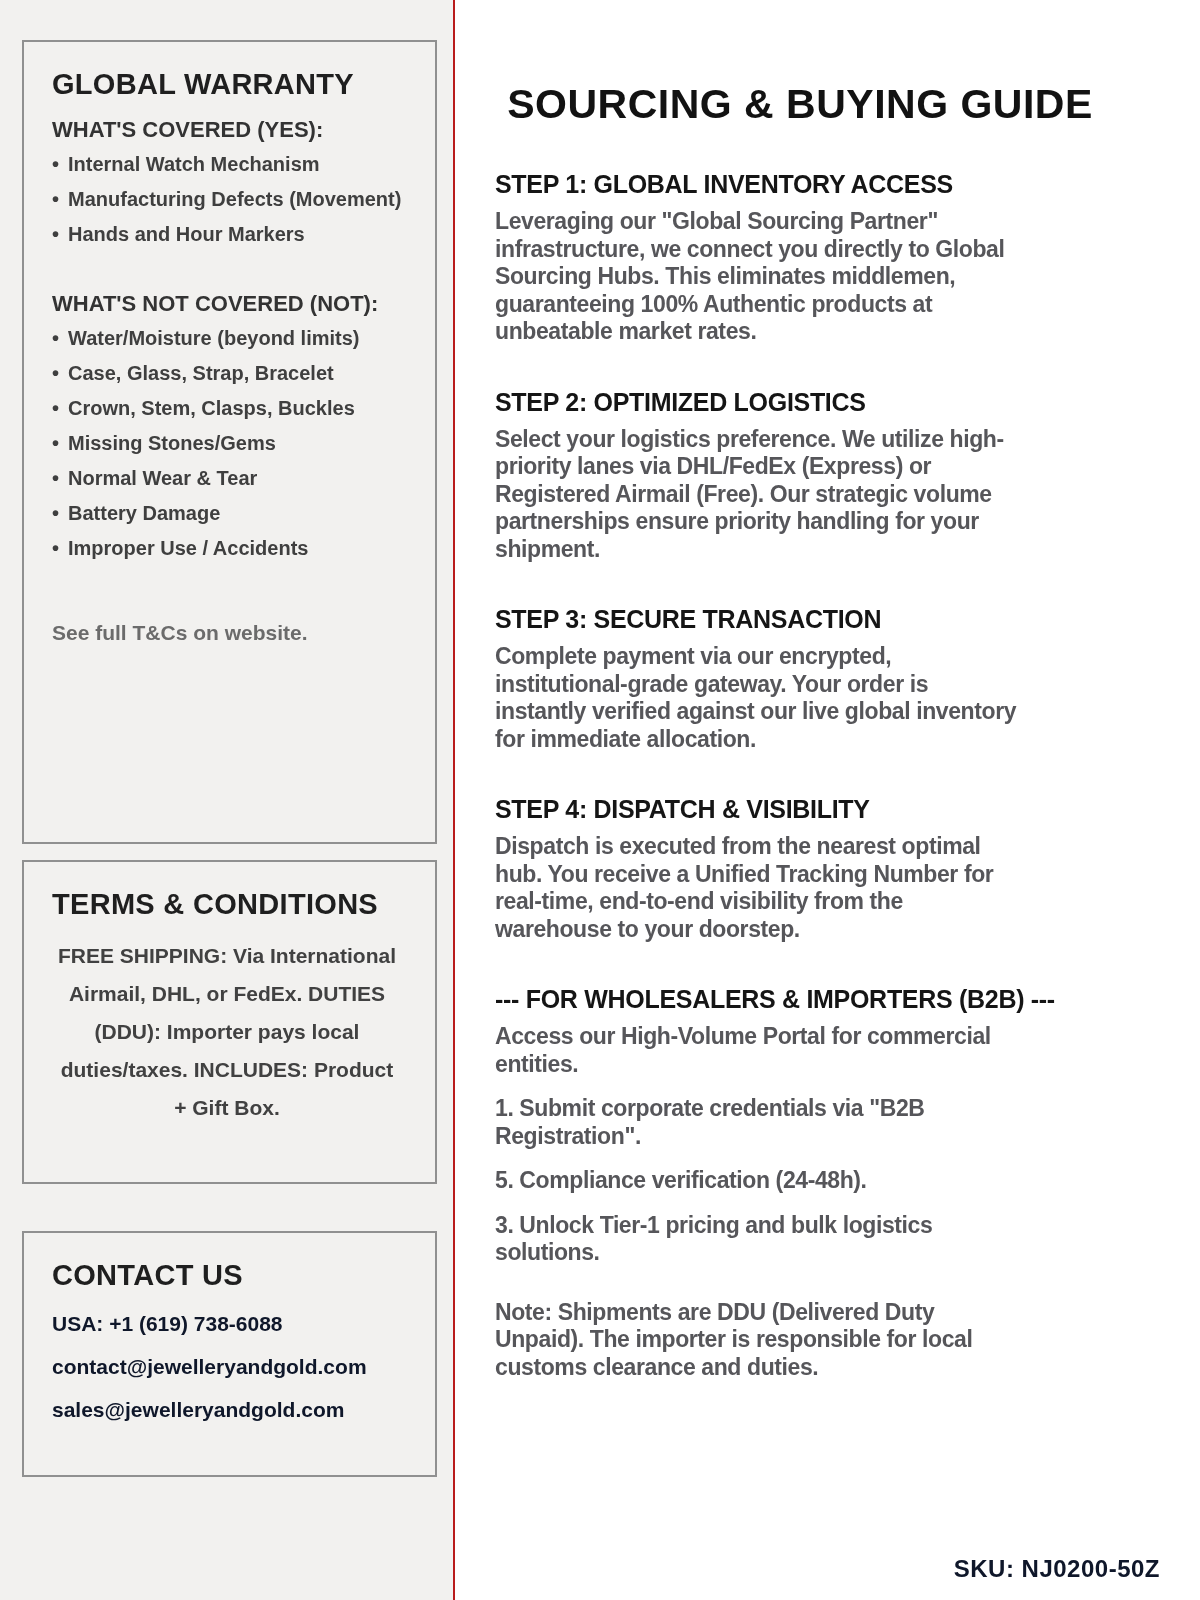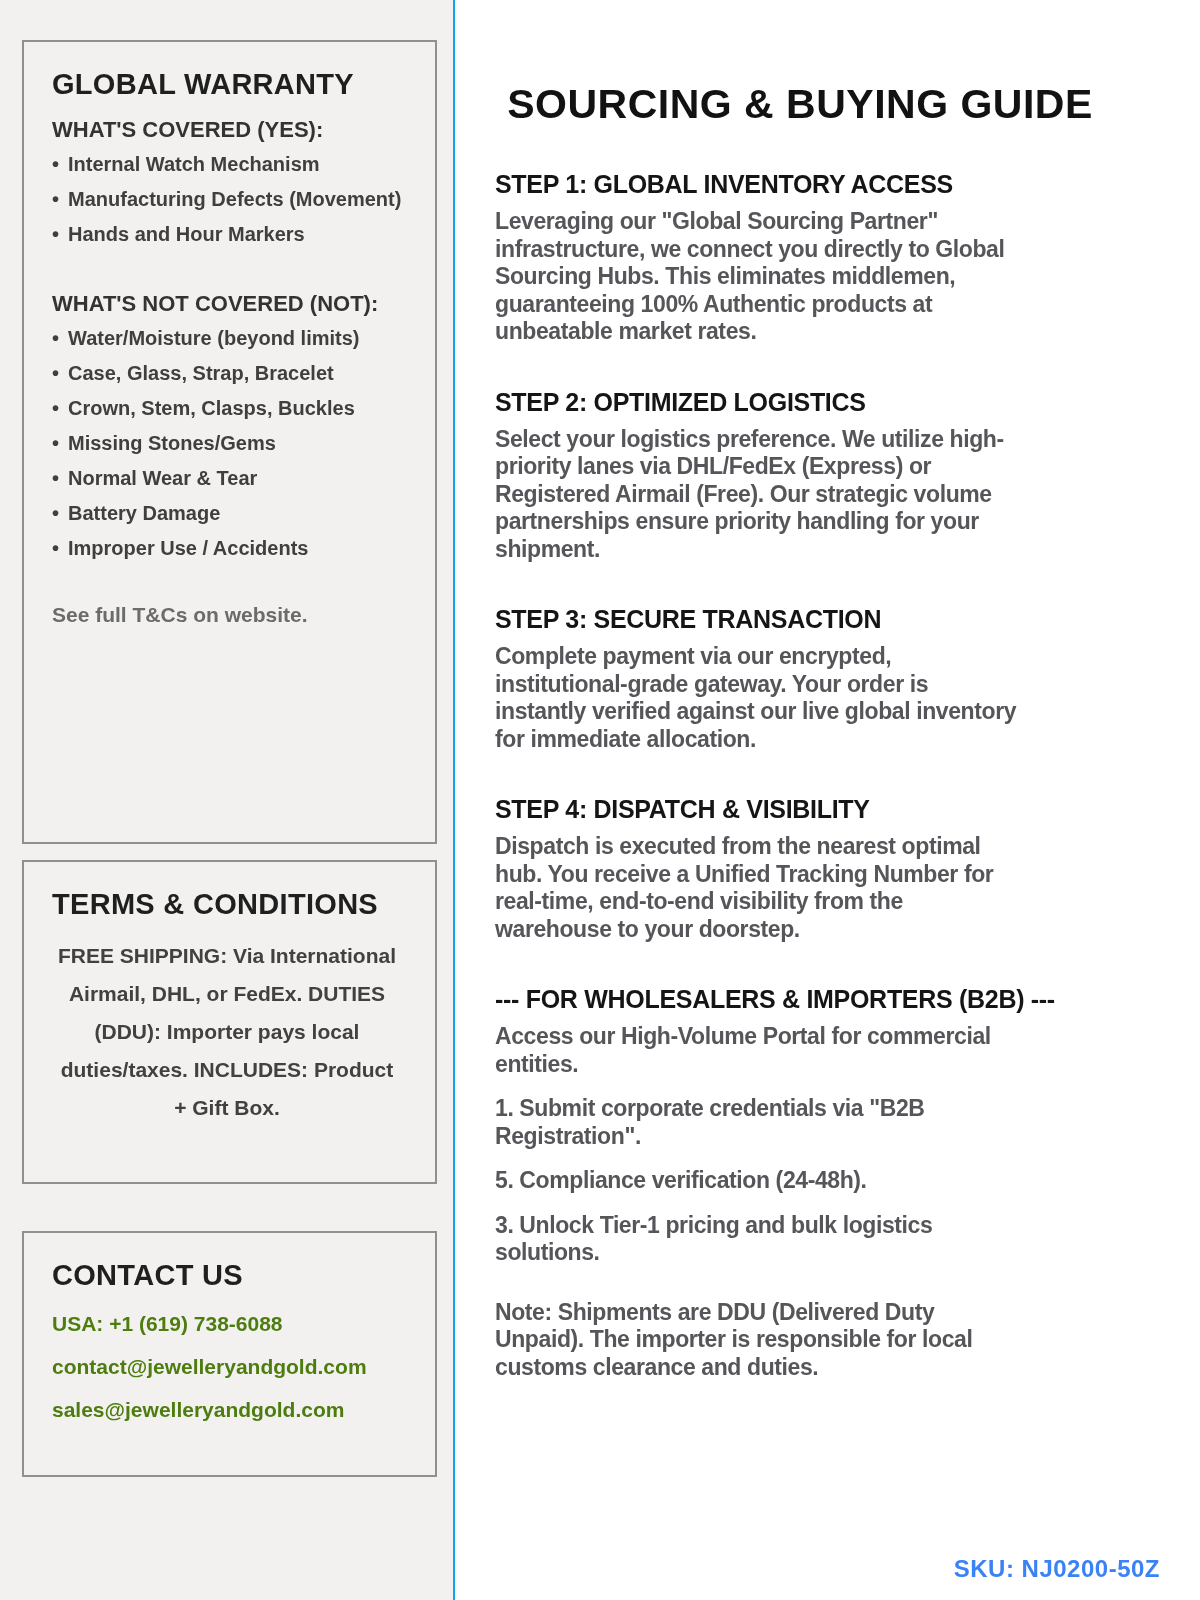--- a/index.html
+++ b/index.html
@@ -11,21 +11,21 @@
     overflow: hidden;
     color: #222;
   }
 
   
   .sidebar {
     position: absolute;
     left: 0; top: 0;
     width: 455px; height: 1600px;
     background: #f2f1ef;
-    border-right: 2px solid #0ea5e9;
+    border-right: 2px solid #b91c1c;
   }
   .side-box {
     position: absolute;
     left: 22px;
     width: 415px;
     border: 2px solid #909090;
     padding: 26px 28px;
     background: #f2f1ef;
   }
   .box-warranty { top: 40px;  height: 804px; }
@@ -49,37 +49,37 @@
   ul.plain { list-style: none; }
   ul.plain li {
     font-size: 20px;
     font-weight: 700;
     color: #3f3f3f;
     margin-bottom: 13px;
     line-height: 22px;
   }
   .dot { margin-right: 9px; color: #3f3f3f; }
   .footnote {
-    margin-top: 44px;
+    margin-top: 62px;
     font-size: 21px;
     font-weight: 700;
     color: #6b6b6b;
   }
   .terms-body {
     font-size: 21px;
     font-weight: 700;
     color: #414141;
     line-height: 38px;
     max-width: 350px;
     text-align: center;
   }
   .contact-line {
     font-size: 21px;
     font-weight: 700;
-    color: #4d7c0f;
+    color: #0f172a;
     margin-bottom: 19px;
   }
   .box-contact h1 { margin-bottom: 20px; }
 
   
   .main {
     position: absolute;
     left: 457px; top: 0;
     width: 743px; height: 1600px;
     background: #ffffff;
@@ -113,21 +113,21 @@
   .b2b p { margin-bottom: 17px; }
   .b2b .note { margin-top: 32px; }
 
   .sku {
     position: absolute;
     right: 40px;
     bottom: 17px;
     font-size: 24px;
     font-weight: 700;
     letter-spacing: 0.5px;
-    color: #3b82f6;
+    color: #0f172a;
   }
 </style>
 </head>
 <body>
 
 <div class="sidebar">
 
   <div class="side-box box-warranty">
     <h1>GLOBAL WARRANTY</h1>
     <div class="sub-head">WHAT'S COVERED (YES):</div>

